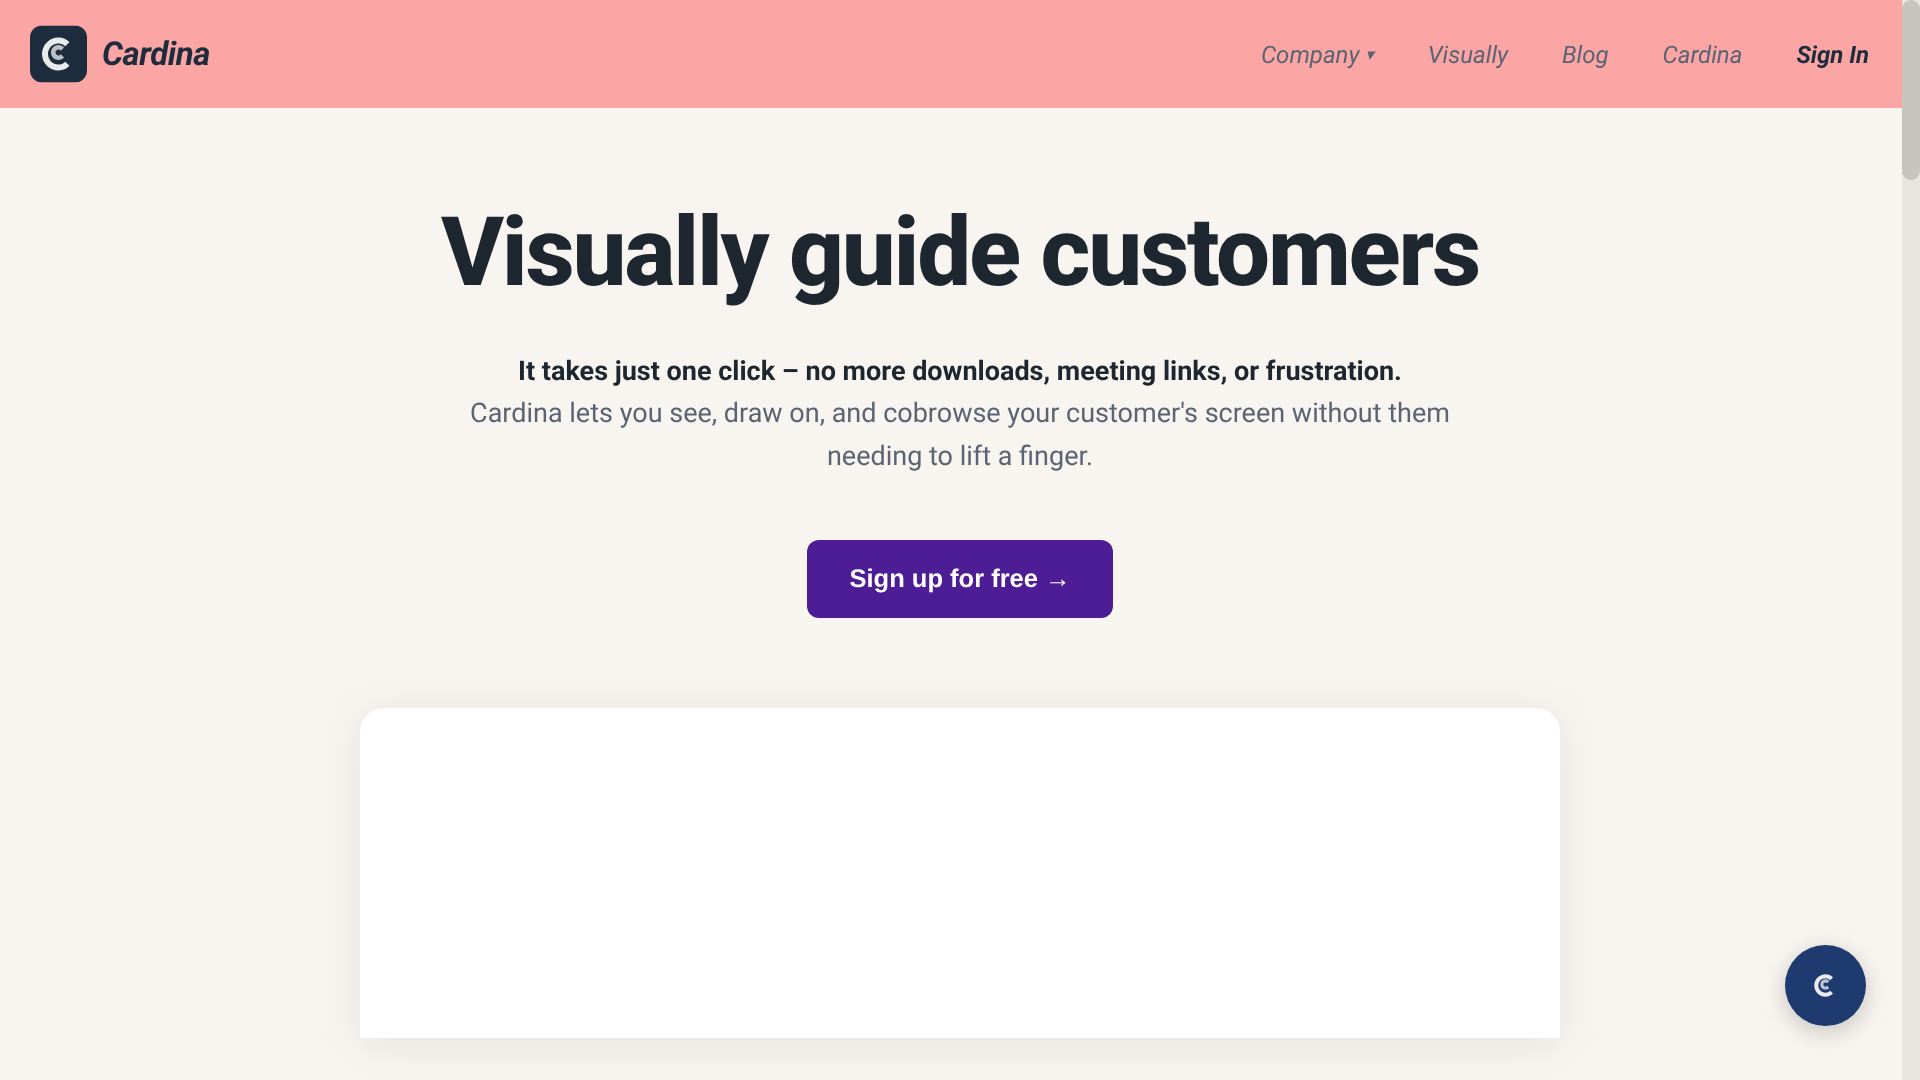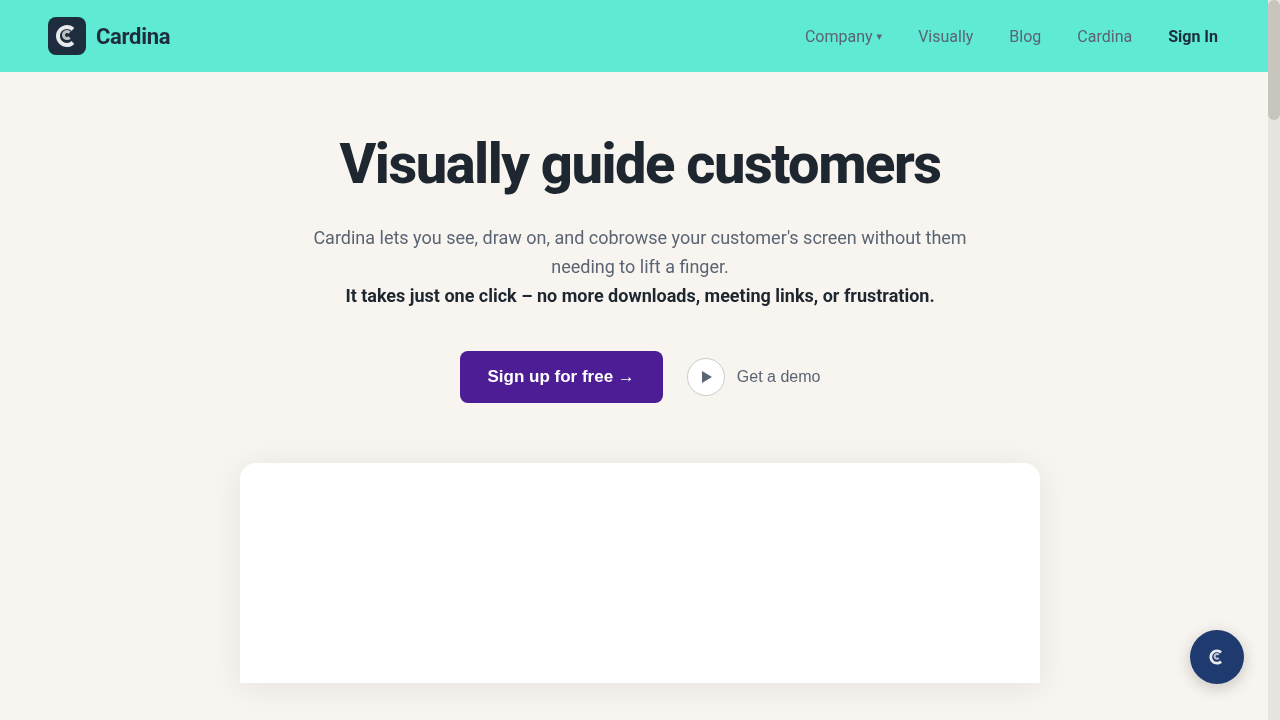--- a/index.html
+++ b/index.html
@@ -13,24 +13,25 @@
       background-color: #f8f5f0;
       min-height: 720px;
       overflow-x: hidden;
     }
 
     
     nav {
       display: flex;
       align-items: center;
       justify-content: space-between;
-      padding: 0 48px;
+      padding: 0 20px;
       height: 72px;
-      background-color: #5eead4;
+      background-color: #fca5a5;
       position: relative;
+      font-style: italic;
     }
 
     .logo-area {
       display: flex;
       align-items: center;
       gap: 10px;
       text-decoration: none;
       cursor: pointer;
     }
 
@@ -79,21 +80,21 @@
     
     .hero {
       display: flex;
       flex-direction: column;
       align-items: center;
       padding: 60px 48px 40px;
       text-align: center;
     }
 
     .hero-title {
-      font-size: 56px;
+      font-size: 64px;
       font-weight: 800;
       color: #1e2730;
       line-height: 1.15;
       max-width: 780px;
       letter-spacing: -1.5px;
     }
 
     .hero-subtitle {
       margin-top: 28px;
       max-width: 700px;
@@ -256,38 +257,32 @@
   </div>
 </nav>
 
 <section class="hero">
   <h1 class="hero-title">
     <span>Visually guide customers</span><br>
   </h1>
 
   <div class="hero-subtitle">
     <p>
-      <span>Cardina lets you see, draw on, and cobrowse your customer's screen without them needing to lift a finger.</span>
+      <strong>It takes just one click – no more downloads, meeting links, or frustration.</strong>
     </p>
     <p>
-      <strong>It takes just one click – no more downloads, meeting links, or frustration.</strong>
+      <span>Cardina lets you see, draw on, and cobrowse your customer's screen without them needing to lift a finger.</span>
     </p>
   </div>
 
   <div class="hero-cta">
     <button class="btn-primary">
       <span>Sign up for free →</span>
     </button>
 
-    <button class="btn-demo">
-      <div class="play-btn">
-        <div class="play-icon"></div>
-      </div>
-      <span>Get a demo</span>
-    </button>
   </div>
 </section>
 
 <div class="preview-area">
   <div class="preview-card"></div>
 </div>
 
 <div class="scrollbar">
   <div class="scrollbar-thumb"></div>
 </div>

